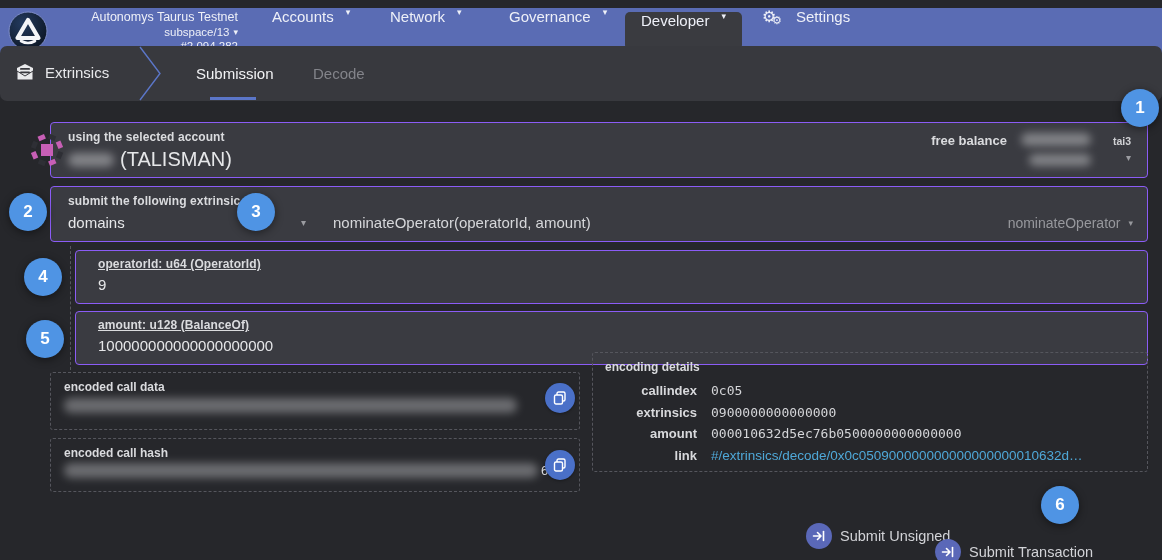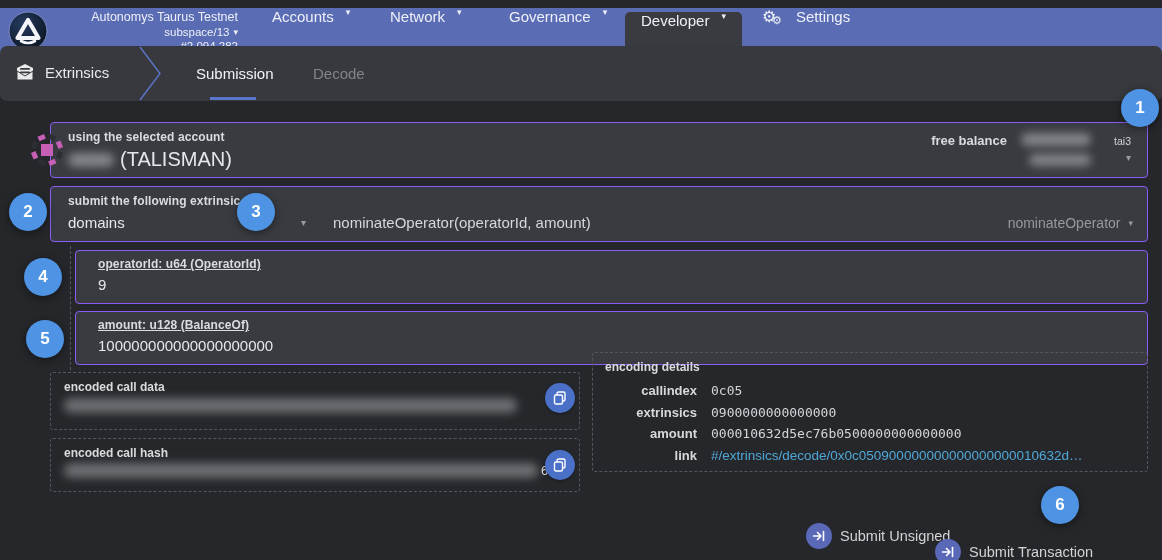--- a/index.html
+++ b/index.html
@@ -46,21 +46,21 @@
   .lbl  { position:absolute; left:17px; top:7px; font-size:12px; font-weight:bold; color:#dadbde; letter-spacing:.1px; }
   .val  { position:absolute; left:17px; top:27px; font-size:15px; color:#e6e7e9; }
   .card-p1 .lbl, .card-p2 .lbl { left:22px; top:6px;text-decoration:underline; }
   .card-p1 .val, .card-p2 .val { left:22px; top:25px; }
   .identicon { position:absolute; left:30px; top:133px; width:34px; height:34px; z-index:3; }
   .acct-nameline { position:absolute; left:17px; top:25px; display:flex; align-items:center; gap:6px; font-size:20px; color:#e6e7e9; }
   .redact { background:#95969a; border-radius:7px; filter:blur(4px); opacity:.8; }
   .r-name { width:46px; height:14px; }
   .free-label { position:absolute; right:140px; top:10px; font-size:13px; font-weight:bold; color:#dadbde; }
   .r-bal1 { position:absolute; right:56px; top:10px; width:70px; height:13px; }
-  .bal-unit { position:absolute; right:16px; top:12px; font-size:10.5px; font-weight:normal; color:#d0d1d4; }
+  .bal-unit { position:absolute; right:16px; top:12px; font-size:10.5px; font-weight:bold; color:#d0d1d4; }
   .r-bal2 { position:absolute; right:56px; top:31px; width:62px; height:12px; }
   .acct-caret { position:absolute; right:16px; top:29px; font-size:10px; color:#9b9ca1; }
   .sec-caret { position:absolute; left:250px; top:30px; font-size:10px; color:#9b9ca1; }
   .ext-sig { position:absolute; left:282px; top:27px; font-size:15px; color:#d6d7da; }
   .ext-method { position:absolute; right:14px; top:28px; display:flex; align-items:center; gap:8px; font-size:14px; color:#97989d; }
   
   .dashed-card { position:absolute; border:1px dashed #55565d; border-radius:3px; background:transparent; }
   .enc-data { left:50px; top:372px; width:530px; height:58px; }
   .enc-hash { left:50px; top:438px; width:530px; height:54px; }
   .enc-lbl { position:absolute; left:13px; top:7px; font-size:12px; font-weight:bold; color:#dadbde; }

